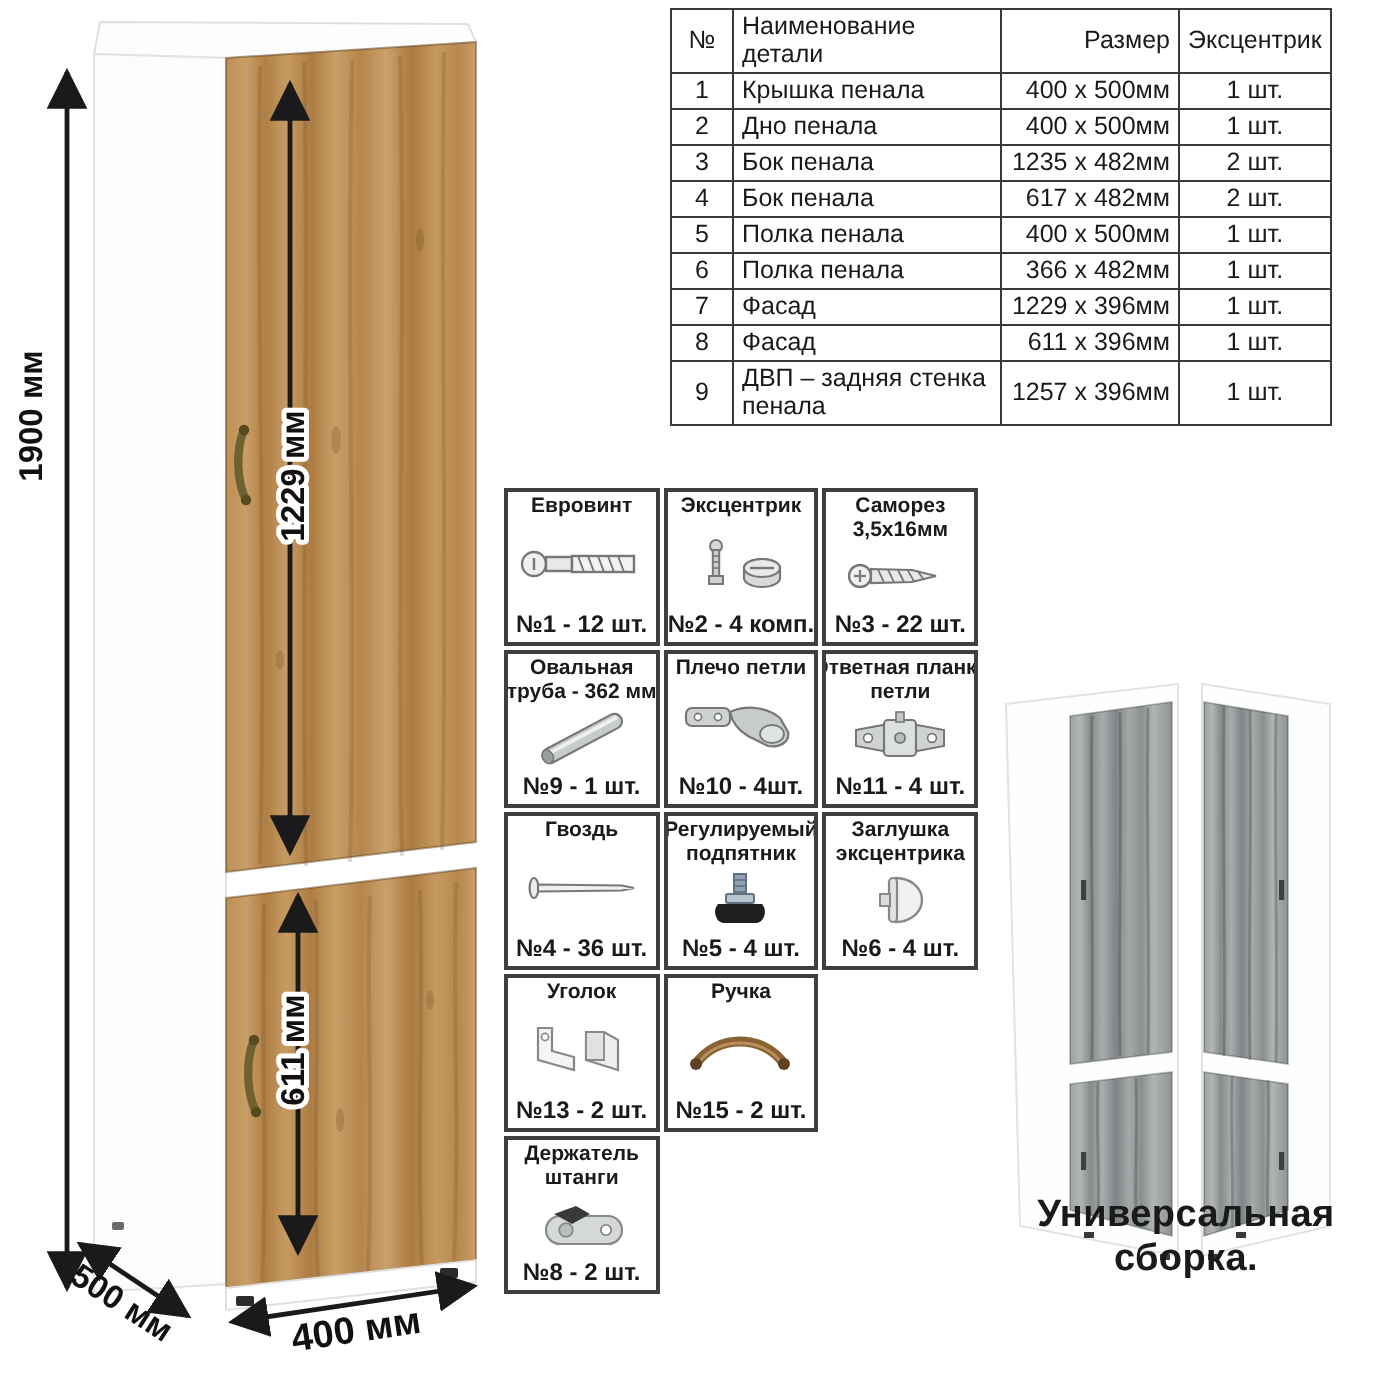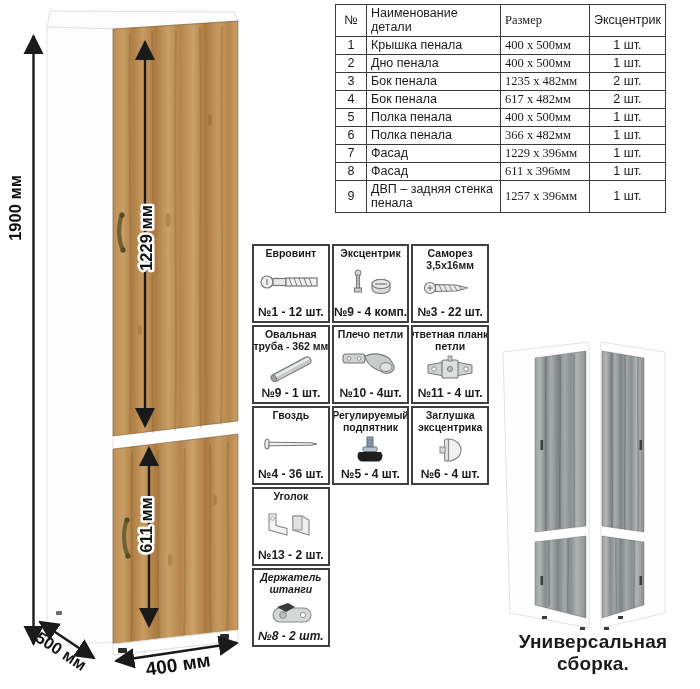--- a/index.html
+++ b/index.html
@@ -8,44 +8,44 @@
 
   
   .parts{position:absolute;left:335px;top:4px;border-collapse:collapse;
          font-size:12.5px;line-height:1.15;table-layout:fixed;}
   .parts th,.parts td{border:1.5px solid #3a3a3a;padding:1px 4px;background:#fff;
          vertical-align:middle;font-weight:normal;}
   .parts th{height:17px;}
   .parts td{height:15px;}
   .col-num{width:22px;text-align:center;}
   .col-name{width:125px;text-align:left;}
-  .col-size{width:80px;text-align:left;white-space:nowrap;font-family:Liberation Serif, serif;}
+  .col-size{width:80px;text-align:right;white-space:nowrap;}
   .col-qty{width:66px;text-align:center;white-space:nowrap;}
 
   
   .hw-grid{position:absolute;left:252px;top:244px;width:237px;
            display:grid;grid-template-columns:repeat(3,1fr);gap:2px;}
   .hw-cell{border:2px solid #3f3f3f;background:#fff;height:71px;
            display:flex;flex-direction:column;align-items:center;
            justify-content:space-between;padding:2px 1px;overflow:hidden;}
   .hw-title{font-size:10.5px;font-weight:bold;text-align:center;line-height:1.12;
             white-space:nowrap;}
   .hw-title span{display:block;}
   .hw-count{font-size:12px;font-weight:bold;white-space:nowrap;}
   .hw-icon{flex:0 0 auto;}
-  .hw-cell-last{grid-column:1;font-style:italic;}
+  .hw-cell-last{grid-column:1;}
 
   
   .dim-label{font-family:"Liberation Sans",sans-serif;font-weight:bold;
              font-size:16.5px;fill:#111;}
   .dim-label.halo{paint-order:stroke;stroke:#ffffff;stroke-width:5px;stroke-linejoin:round;}
   .dim-label.big{font-size:19px;}
 
   
-  .caption{position:absolute;left:487px;top:631px;width:212px;text-align:center;
+  .caption{position:absolute;left:487px;top:597px;width:212px;text-align:center;
            font-size:19px;font-weight:bold;letter-spacing:0.2px;}
 
   .main-svg{position:absolute;left:0;top:0;}
   .mini-svg{position:absolute;left:494px;top:336px;}
 </style>
 </head>
 <body>
 
 <div class="page">
 
@@ -236,21 +236,21 @@
         <g stroke="#777" stroke-width="0.8">
             <line x1="18.4" y1="9" x2="21.6" y2="9"></line>
             <line x1="18.4" y1="12" x2="21.6" y2="12"></line>
             <line x1="18.4" y1="15" x2="21.6" y2="15"></line>
           </g>
         <rect x="16.5" y="19" width="7" height="4" fill="#cfcfcf" stroke="#777" stroke-width="1"></rect>
         <path d="M34,15 a9,4.5 0 0 1 18,0 v5 a9,4.5 0 0 1 -18,0 z" fill="#d9d9d9" stroke="#777" stroke-width="1.1"></path>
         <ellipse cx="43" cy="15" rx="9" ry="4.5" fill="#e9e9e9" stroke="#777" stroke-width="1.1"></ellipse>
         <line x1="37" y1="15" x2="49" y2="15" stroke="#777" stroke-width="1.2"></line>
       </svg>
-      <div class="hw-count">№9 - 4 комп.</div>
+      <div class="hw-count">№2 - 4 комп.</div>
     </div>
 
     <div class="hw-cell">
       <div class="hw-title">
         <span>Саморез</span>
         <span>3,5х16мм</span>
       </div>
       <svg class="hw-icon" width="64" height="24" viewBox="0 0 64 24">
         <circle cx="12" cy="12" r="5.5" fill="#efefef" stroke="#777" stroke-width="1.2"></circle>
         <line x1="9" y1="12" x2="15" y2="12" stroke="#777" stroke-width="1.1"></line>
@@ -365,20 +365,33 @@
       <svg class="hw-icon" width="64" height="30" viewBox="0 0 64 30">
         <path d="M10,4 L10,20 L28,25 L28,18.5 L17,15.5 L17,4 z" fill="#f4f4f4" stroke="#888" stroke-width="1.1"></path>
         <circle cx="13.5" cy="8.5" r="1.8" fill="#fff" stroke="#888" stroke-width="0.8"></circle>
         <path d="M34,6 L34,20 L50,25 L50,10 L43,6 z" fill="#efefef" stroke="#888" stroke-width="1.1"></path>
         <path d="M34,6 L43,6 L43,20 L34,20 z" fill="#e2e2e2" stroke="#888" stroke-width="0.9"></path>
       </svg>
       <div class="hw-count">№13 - 2 шт.</div>
     </div>
 
 
+    <div class="hw-cell">
+      <div class="hw-title">
+        <span>Ручка</span>
+        <span></span>
+      </div>
+      <svg class="hw-icon" width="64" height="26" viewBox="0 0 64 26">
+        <path d="M10,20 C20,5 44,5 54,20" fill="none" stroke="#8a6335" stroke-width="5" stroke-linecap="round"></path>
+        <path d="M12,18.5 C21,6.5 43,6.5 52,18.5" fill="none" stroke="#b98f5e" stroke-width="1.4"></path>
+        <circle cx="10" cy="20" r="3" fill="#5d4122"></circle>
+          <circle cx="54" cy="20" r="3" fill="#5d4122"></circle>
+      </svg>
+      <div class="hw-count">№15 - 2 шт.</div>
+    </div>
 
     <div class="hw-cell hw-cell-last">
       <div class="hw-title">
         <span>Держатель</span>
         <span>штанги</span>
       </div>
       <svg class="hw-icon" width="64" height="26" viewBox="0 0 64 26">
         <rect x="14" y="9" width="38" height="14" rx="7" fill="#d5d8d9" stroke="#888" stroke-width="1.1"></rect>
         <circle cx="44" cy="16" r="2.6" fill="#fff" stroke="#888" stroke-width="0.9"></circle>
         <circle cx="24" cy="16" r="3.4" fill="#b9bdbe" stroke="#888" stroke-width="0.9"></circle>

